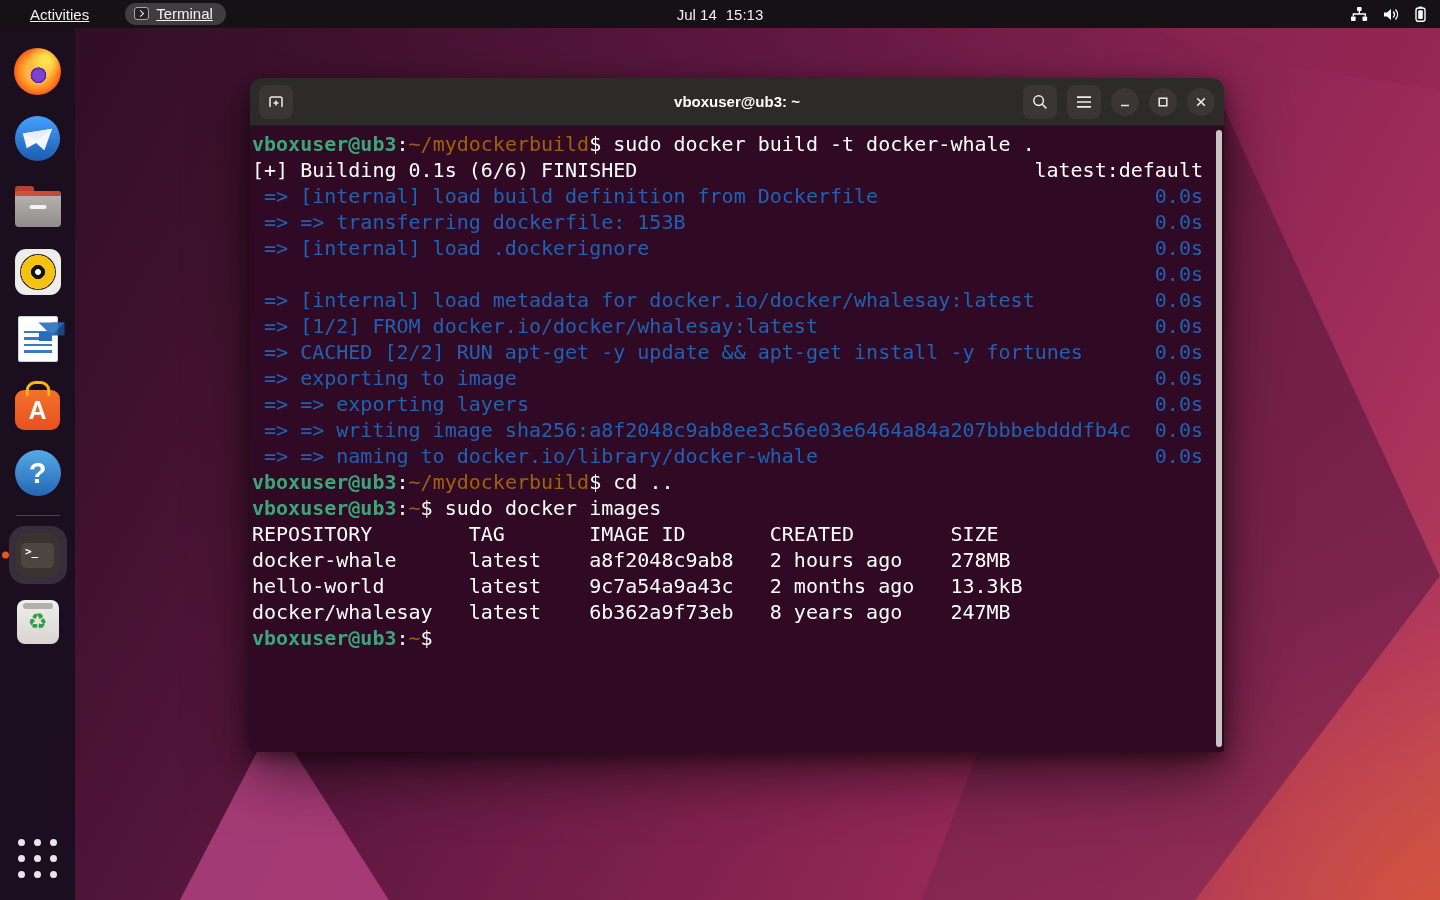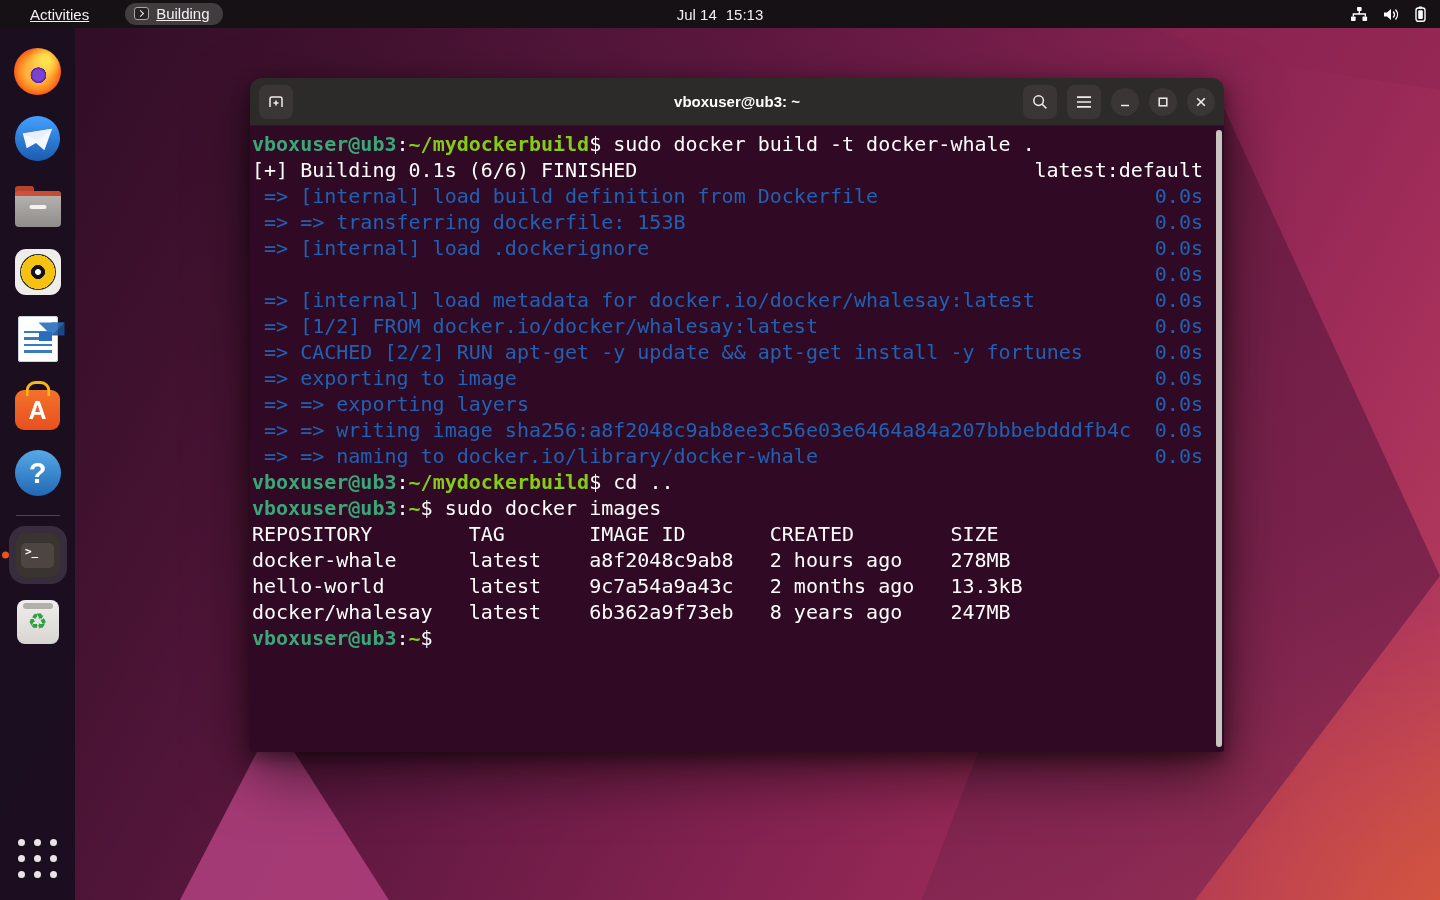--- a/index.html
+++ b/index.html
@@ -83,39 +83,39 @@
   .hb-btn{width:34px;height:34px;border-radius:8px;background:#3b3636;display:grid;place-items:center;border:none;}
   .hb-title{position:absolute;left:50%;transform:translateX(-50%);color:#fff;font-weight:bold;font-size:15px;}
   .hb-right{margin-left:auto;display:flex;align-items:center;gap:10px;}
   .circ{width:28px;height:28px;border-radius:50%;background:#3b3636;display:grid;place-items:center;border:none;}
 
   .term-body{flex:1;background:#300A24;position:relative;padding:5px 0 0 2px;}
   .term-text{width:951px;color:#fff;font-family:"DejaVu Sans Mono",monospace;font-size:20px;line-height:26px;}
   .tline{display:flex;white-space:pre;}
   .tfill{flex:1;}
   .c-g{color:#3BA779;font-weight:bold;}
-  .c-b{color:#84cc16;font-weight:bold;}
+  .c-b{color:#a16207;font-weight:normal;}
   .c-w{color:#FFFFFF;}
   .c-d{color:#2061B4;}
   .scrollbar{position:absolute;right:2px;top:4px;bottom:5px;width:6px;border-radius:3px;background:#c9c5c1;}
 </style>
 </head>
 <body>
 
 <div class="wallpaper">
   <div class="wp-shape wp1"></div>
   <div class="wp-shape wp2"></div>
   <div class="wp-shape wp3"></div>
 </div>
 
 <div class="topbar">
   <div class="activities">Activities</div>
   <div class="app-pill">
     <span class="mini-term"></span>
-    <span>Building</span>
+    <span>Terminal</span>
   </div>
   <div class="clock">
     <span>Jul 14</span>
     <span>15:13</span>
   </div>
   <div class="tray">
     <svg width="18" height="15" viewBox="0 0 18 15">
       <rect x="7" y="0" width="4.6" height="4" rx="0.8" fill="#fff"></rect>
       <rect x="1" y="9.5" width="4.6" height="4.6" rx="0.8" fill="#fff"></rect>
       <rect x="12.5" y="9.5" width="4.6" height="4.6" rx="0.8" fill="#fff"></rect>

